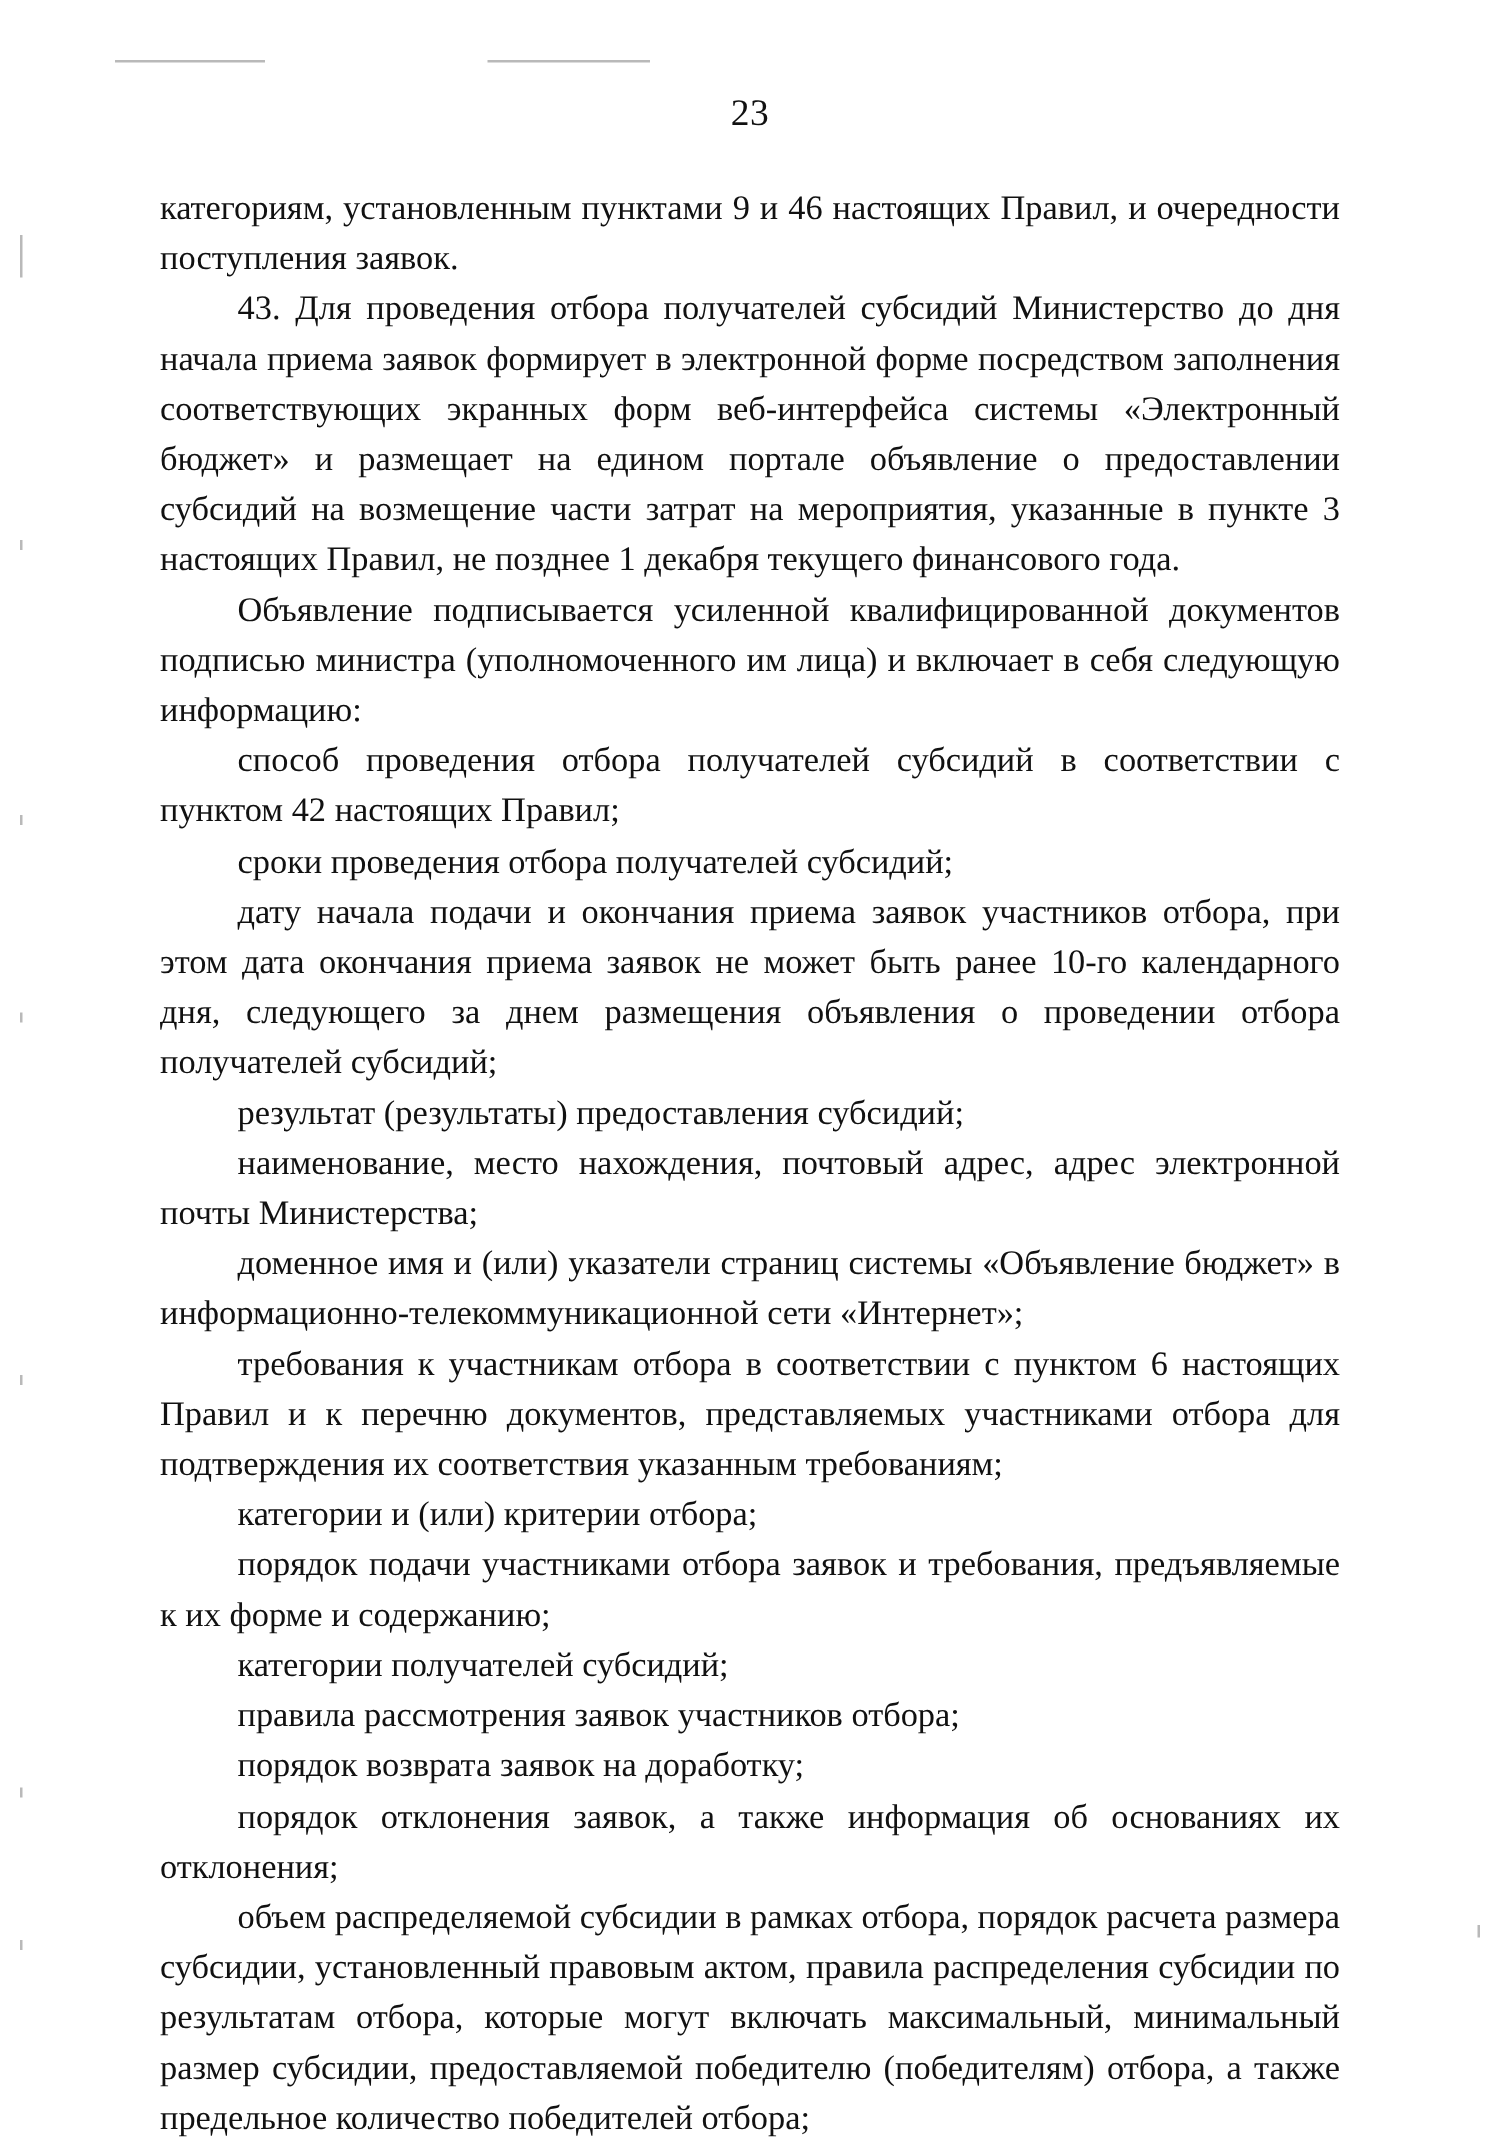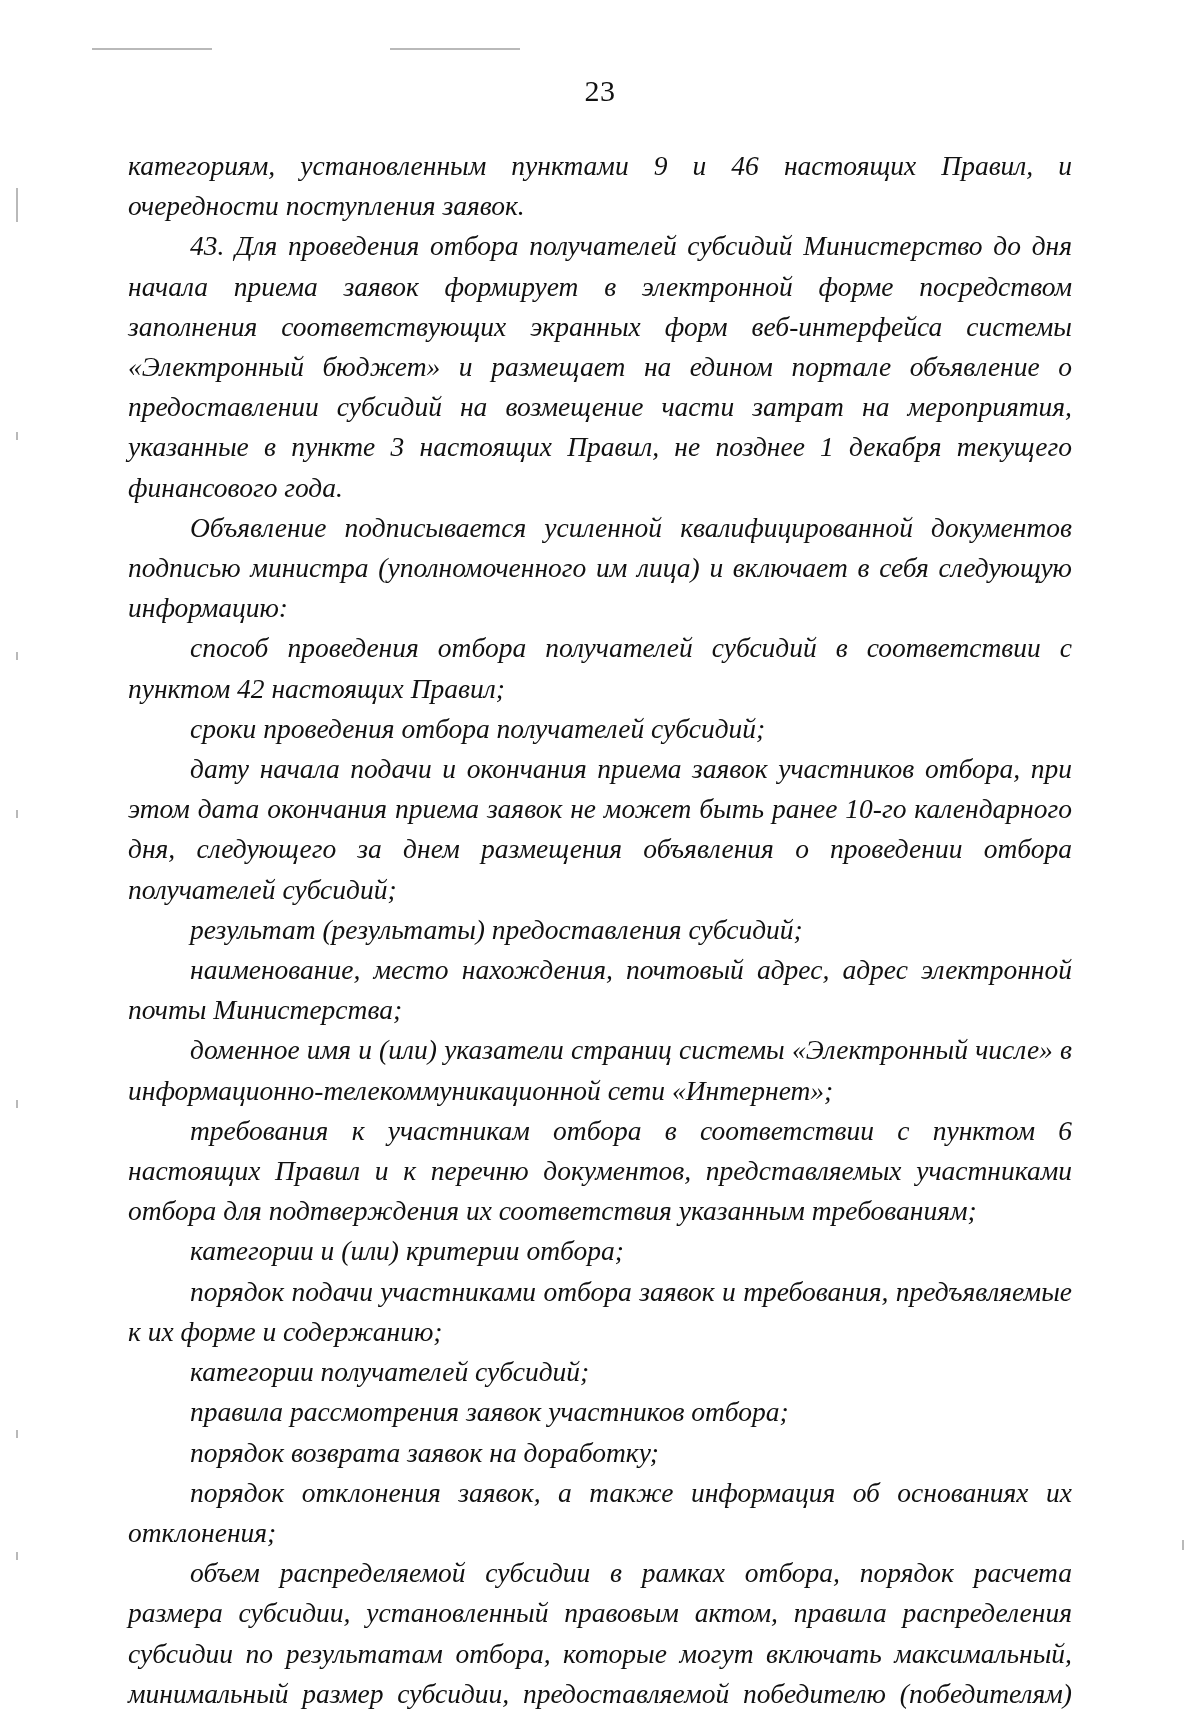--- a/index.html
+++ b/index.html
@@ -56,26 +56,24 @@
     text-justify: inter-word;
     hyphens: none;
   }
 
   .body-text p {
     margin: 0;
   }
 
   .para-indent {
     text-indent: 62px;
-    font-style: italic;
   }
 
   .para-flush {
     text-indent: 0;
-    font-style: italic;
   }
 </style>
 </head>
 <body>
 
 <div class="page">
 
   <div class="scan-mark mark-top-left"></div>
   <div class="scan-mark mark-top-right"></div>
   <div class="scan-mark mark-bottom"></div>
@@ -93,21 +91,21 @@
   <div class="body-text">
 
     <p class="para-flush">категориям, установленным пунктами 9 и 46 настоящих Правил, и очередности поступления заявок.</p>
     <p class="para-indent">43. Для проведения отбора получателей субсидий Министерство до дня начала приема заявок формирует в электронной форме посредством заполнения соответствующих экранных форм веб-интерфейса системы «Электронный бюджет» и размещает на едином портале объявление о предоставлении субсидий на возмещение части затрат на мероприятия, указанные в пункте 3 настоящих Правил, не позднее 1 декабря текущего финансового года.</p>
     <p class="para-indent">Объявление подписывается усиленной квалифицированной документов подписью министра (уполномоченного им лица) и включает в себя следующую информацию:</p>
     <p class="para-indent">способ проведения отбора получателей субсидий в соответствии с пунктом 42 настоящих Правил;</p>
     <p class="para-indent">сроки проведения отбора получателей субсидий;</p>
     <p class="para-indent">дату начала подачи и окончания приема заявок участников отбора, при этом дата окончания приема заявок не может быть ранее 10-го календарного дня, следующего за днем размещения объявления о проведении отбора получателей субсидий;</p>
     <p class="para-indent">результат (результаты) предоставления субсидий;</p>
     <p class="para-indent">наименование, место нахождения, почтовый адрес, адрес электронной почты Министерства;</p>
-    <p class="para-indent">доменное имя и (или) указатели страниц системы «Электронный числе» в информационно-телекоммуникационной сети «Интернет»;</p>
+    <p class="para-indent">доменное имя и (или) указатели страниц системы «Объявление бюджет» в информационно-телекоммуникационной сети «Интернет»;</p>
     <p class="para-indent">требования к участникам отбора в соответствии с пунктом 6 настоящих Правил и к перечню документов, представляемых участниками отбора для подтверждения их соответствия указанным требованиям;</p>
     <p class="para-indent">категории и (или) критерии отбора;</p>
     <p class="para-indent">порядок подачи участниками отбора заявок и требования, предъявляемые к их форме и содержанию;</p>
     <p class="para-indent">категории получателей субсидий;</p>
     <p class="para-indent">правила рассмотрения заявок участников отбора;</p>
     <p class="para-indent">порядок возврата заявок на доработку;</p>
     <p class="para-indent">порядок отклонения заявок, а также информация об основаниях их отклонения;</p>
     <p class="para-indent">объем распределяемой субсидии в рамках отбора, порядок расчета размера субсидии, установленный правовым актом, правила распределения субсидии по результатам отбора, которые могут включать максимальный, минимальный размер субсидии, предоставляемой победителю (победителям) отбора, а также предельное количество победителей отбора;</p>
 
   </div>

